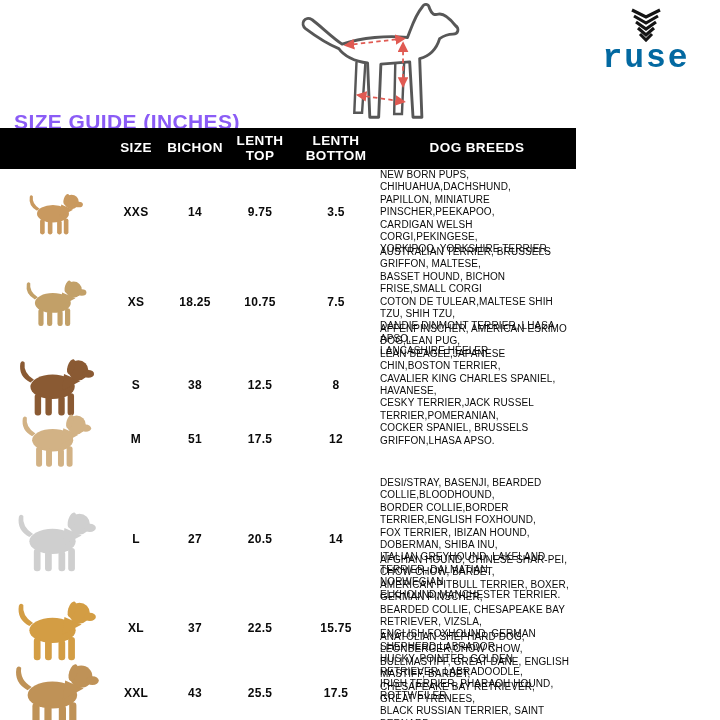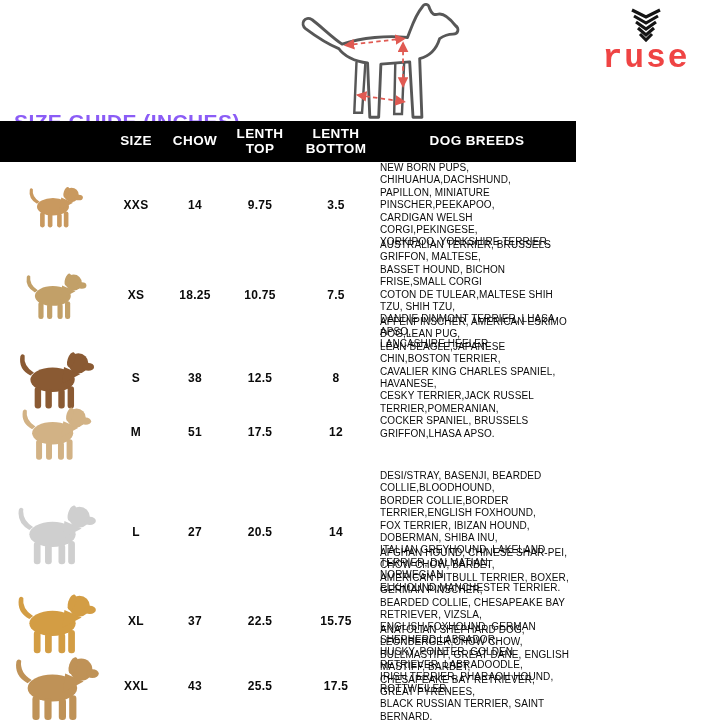--- a/index.html
+++ b/index.html
@@ -5,25 +5,25 @@
   html,body{margin:0;padding:0;background:#fff;}
   #page{position:relative;width:720px;height:720px;background:#fff;overflow:hidden;
         font-family:"Liberation Sans",sans-serif;color:#0a0a0a;}
 
   
   #page-title{position:absolute;left:14px;top:110px;font-size:21px;font-weight:bold;
               letter-spacing:.4px;color:#8b5cf6;}
   #brand{position:absolute;top:8px;right:18px;width:112px;text-align:center;}
   #brand .wheat{display:block;margin:0 auto;}
   #brand-name{font-family:"Liberation Mono",monospace;font-weight:bold;font-size:33px;
-              letter-spacing:2px;color:#ef4444;line-height:1;}
+              letter-spacing:2px;color:#0369a1;line-height:1;}
   #diagram{position:absolute;left:290px;top:2px;width:266px;height:133px;}
 
   
-  #size-table{position:absolute;left:0;top:121px;width:576px;}
+  #size-table{position:absolute;left:0;top:128px;width:576px;}
   .grid{display:grid;grid-template-columns:108px 56px 62px 68px 84px 1fr;align-items:center;}
   #table-header{background:#000;height:41px;}
   #table-header .hcell{color:#fff;font-weight:bold;font-size:13.5px;text-align:center;
                        line-height:1.08;white-space:pre-line;letter-spacing:.4px;}
   .row{height:77px;}
   .cell{text-align:center;}
   .num{font-size:12px;font-weight:bold;letter-spacing:.3px;}
   .breeds{font-size:10px;font-weight:normal;line-height:12.4px;text-align:left;
           white-space:pre-line;padding:0 6px 0 2px;letter-spacing:.1px;}
   .imgcell{display:flex;align-items:center;justify-content:center;}
@@ -90,21 +90,21 @@
     <div id="brand-name">ruse</div>
   </div>
 
   <div id="page-title">SIZE GUIDE (INCHES)</div>
 
   <div id="size-table">
 
     <div id="table-header" class="grid">
       <div class="hcell"></div>
       <div class="hcell">SIZE</div>
-      <div class="hcell">CHOW</div>
+      <div class="hcell">BICHON</div>
       <div class="hcell">LENTH
 TOP</div>
       <div class="hcell">LENTH
 BOTTOM</div>
       <div class="hcell">DOG BREEDS</div>
     </div>
 
     <div class="row grid r-xxs">
       <div class="cell imgcell">
         <svg class="dog-svg" viewBox="0 0 120 95">

